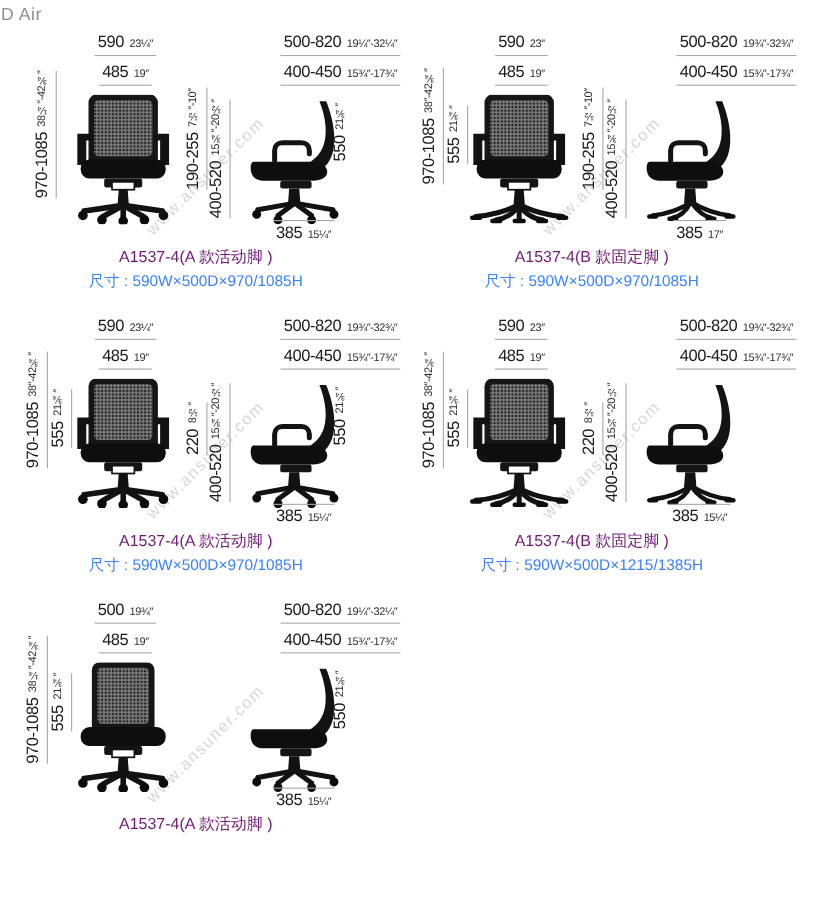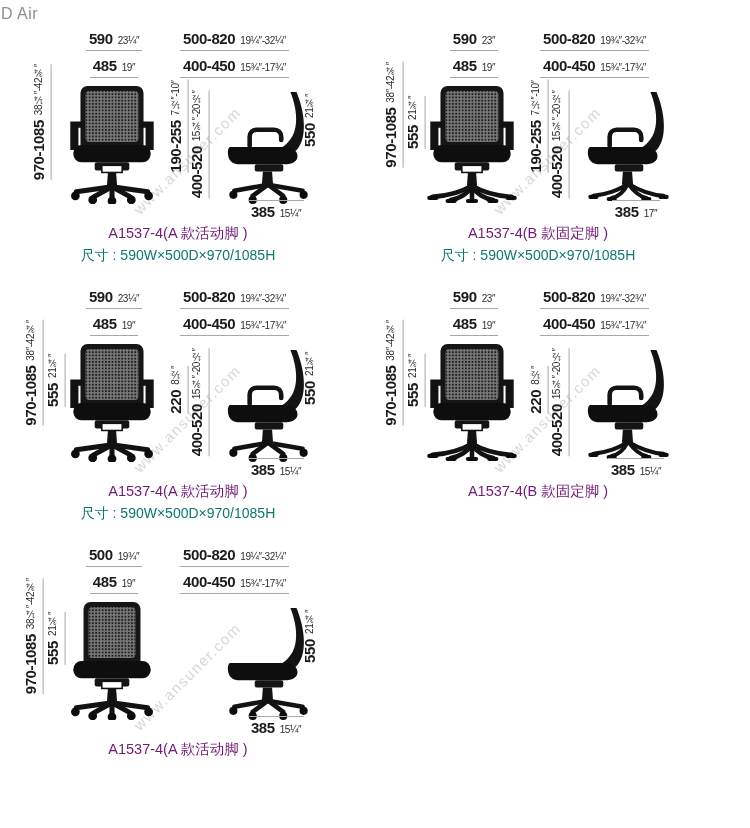--- a/index.html
+++ b/index.html
@@ -13,45 +13,45 @@
     font-size:16px; color:#8f8f8f; letter-spacing:0.5px;
   }
   .panel { position:absolute; width:335px; height:258px; }
 
   
   .hdim {
     display:inline-block; white-space:nowrap;
     border-bottom:1px solid #a8a8a8; padding:0 3px 2px;
   }
   .hdim.line-above { border-bottom:none; border-top:1px solid #a8a8a8; padding:2px 3px 0; }
-  .mm { font-weight:700; font-size:15px; color:#1b1b1b; letter-spacing:-0.4px; }
+  .mm { font-weight:400; font-size:15px; color:#1b1b1b; letter-spacing:-0.4px; }
   .in { font-weight:400; font-size:10px; color:#2d2d2d; letter-spacing:-0.4px; margin-inline-start:5px; }
 
   .front-labels { position:absolute; left:16px; top:0; width:136px; text-align:center; }
-  .side-labels  { position:absolute; left:150px; top:0; width:184px; text-align:left; }
+  .side-labels  { position:absolute; left:150px; top:0; width:184px; text-align:right; }
   .front-labels .row, .side-labels .row { height:22px; margin-bottom:5px; }
 
   
   .vdim {
     position:absolute; white-space:nowrap;
     writing-mode:vertical-rl; transform:rotate(180deg);
     line-height:1.1;
   }
   .vdim.line-right { border-left:1px solid #a8a8a8; padding-left:3px; }  
   .vdim.line-left  { border-right:1px solid #a8a8a8; padding-right:3px; } 
 
   .bottom-dim { position:absolute; left:190px; top:170px; width:112px; text-align:center; }
 
   .caption {
     position:absolute; top:194px; left:0; width:296px; text-align:center;
     color:#701a75; font-size:14.5px;
   }
   .size-line {
     position:absolute; top:217px; left:0; width:296px; text-align:center;
-    color:#0f766e; font-size:14px;
+    color:#3b82f6; font-size:14px;
   }
   .chair { position:absolute; }
   .chair.front { left:34px; top:56px; width:96px; height:118px; }
   .chair.side  { left:188px; top:60px; width:102px; height:114px; }
 
   .watermark {
     position:absolute; left:42px; top:122px; width:230px; text-align:center;
     transform:rotate(-45deg);
     color:rgba(182,182,182,0.55); font-size:15px; letter-spacing:1.5px;
     pointer-events:none;
@@ -281,20 +281,21 @@
   <div class="vdim line-right" style="left:137px; top:78px;"><span class="mm">220</span><span class="in">8½″</span></div>
   <div class="vdim line-right" style="left:158px; top:60px;"><span class="mm">400-520</span><span class="in">15¾″-20½″</span></div>
   <svg class="chair front">
       <use href="#chair-front-fixed"></use>
     </svg>
   <svg class="chair side">
       <use href="#chair-side-fixed"></use>
     </svg>
   <div class="bottom-dim"><span class="hdim line-above"><span class="mm">385</span><span class="in">15¼″</span></span></div>
   <div class="caption">A1537-4(B 款固定脚 )</div>
+  <div class="size-line">尺寸 : 590W×500D×1215/1385H</div>
 </section>
 
 <section class="panel" style="left:30px; top:546px;">
   <div class="watermark">www.ansuner.com</div>
   <div class="front-labels">
     <div class="row"><span class="hdim"><span class="mm">500</span><span class="in">19¾″</span></span></div>
     <div class="row"><span class="hdim"><span class="mm">485</span><span class="in">19″</span></span></div>
   </div>
   <div class="side-labels">
     <div class="row"><span class="hdim"><span class="mm">500-820</span><span class="in">19¼″-32¼″</span></span></div>

